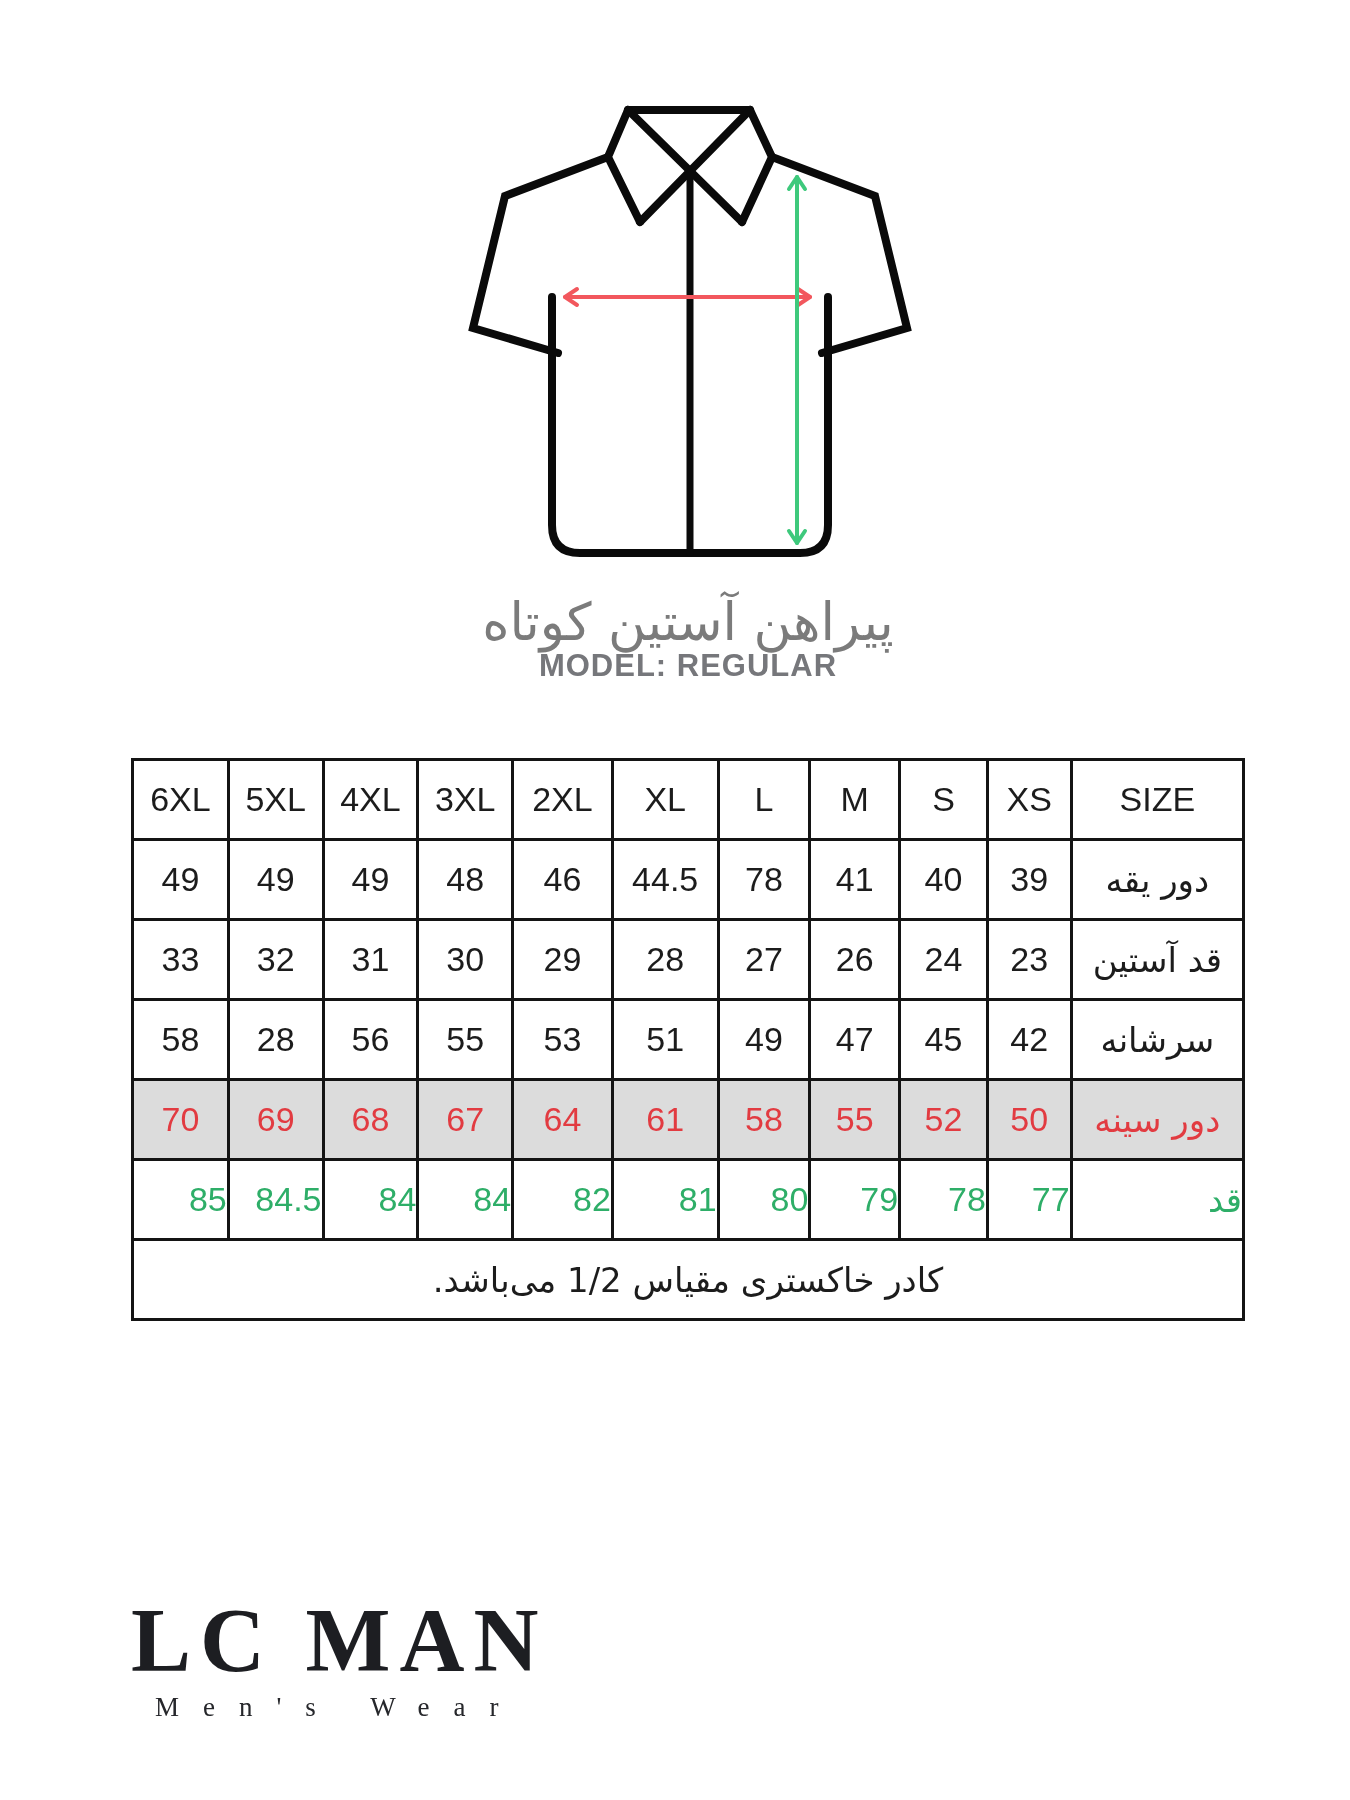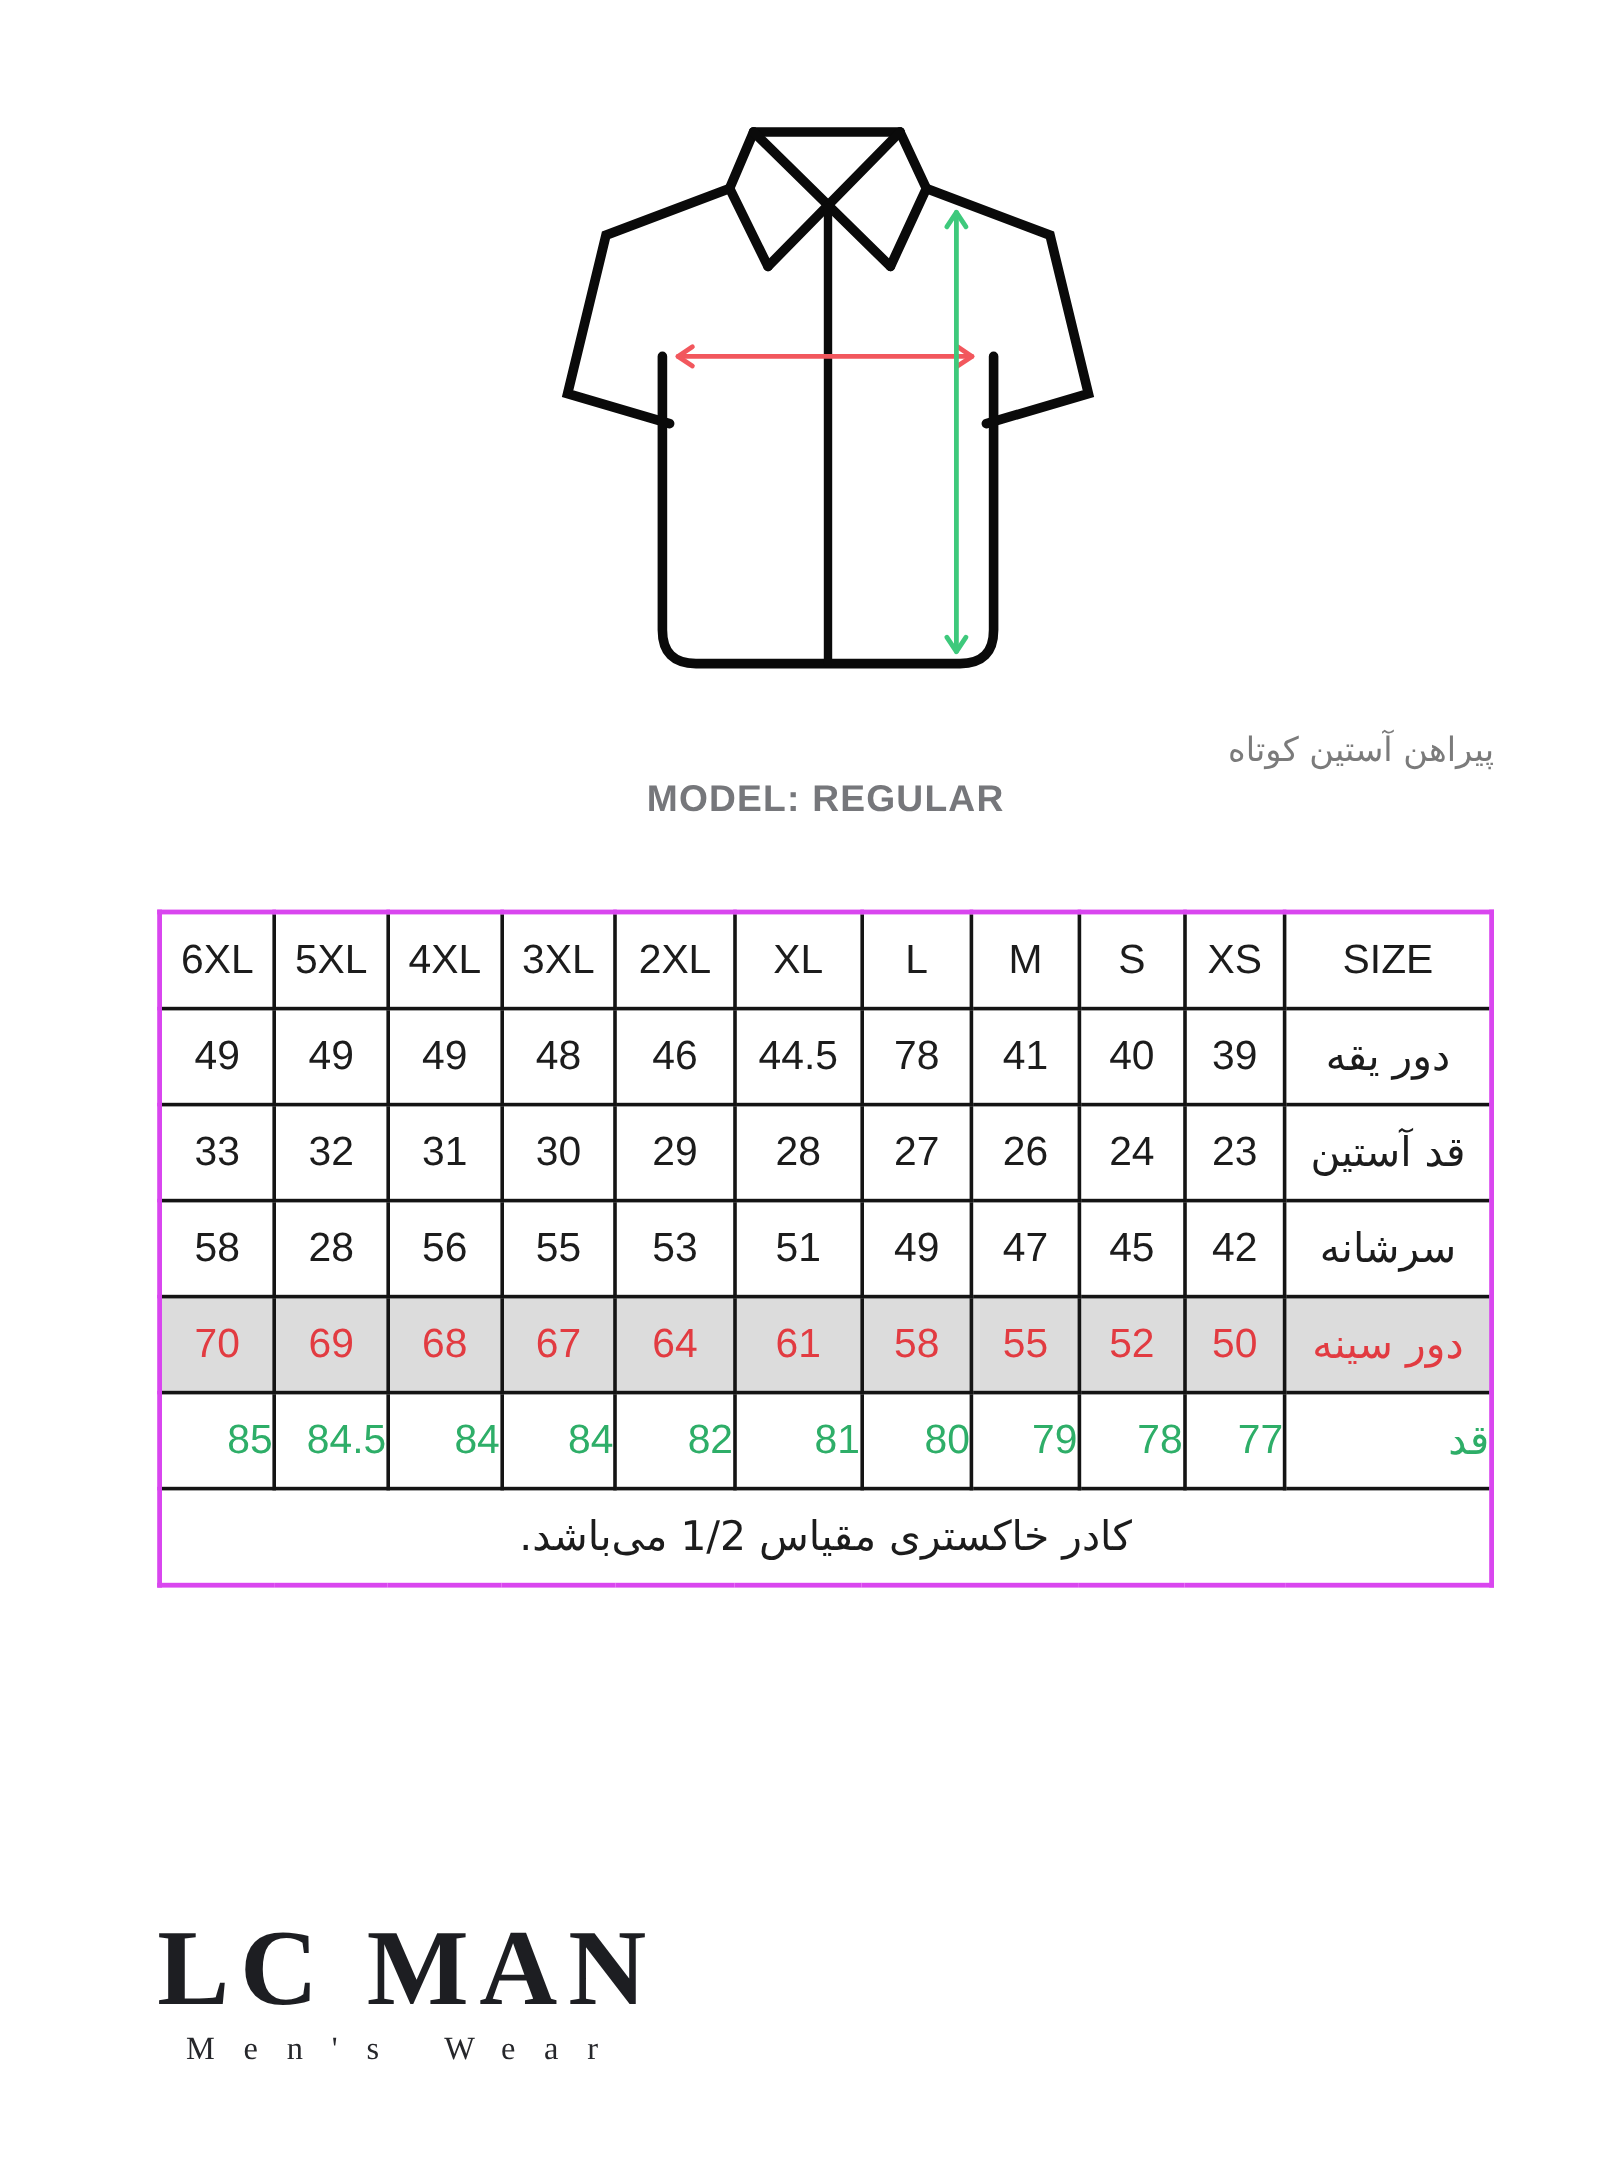--- a/index.html
+++ b/index.html
@@ -10,35 +10,35 @@
   }
   
   .shirt-svg { position:absolute; left:395px; top:85px; width:520px; height:480px; }
   .shirt-line { fill:none; stroke:#0a0a0a; stroke-width:8; stroke-linecap:round; stroke-linejoin:miter; }
   .placket   { fill:none; stroke:#0a0a0a; stroke-width:7; stroke-linecap:round; }
   .arrow-red   { fill:none; stroke:var(--arrow-red,#f2575d); stroke-width:4; stroke-linecap:round; stroke-linejoin:round; }
   .arrow-green { fill:none; stroke:var(--arrow-green,#3ec97c); stroke-width:4; stroke-linecap:round; stroke-linejoin:round; }
 
   .caption-fa {
     position:absolute; left:131px; top:592px; width:1114px;
-    text-align:right; direction:rtl;
+    text-align:center; direction:rtl;
     font-family:"DejaVu Sans", sans-serif;
-    font-size:28px; color:var(--text-gray,#7b7b7b);margin-top:16px;
+    font-size:52px; color:var(--text-gray,#7b7b7b);
   }
   .model-label {
     position:absolute; left:131px; top:648px; width:1114px;
     text-align:center; font-weight:bold; letter-spacing:1px;
     font-size:31px; color:#76777b;
   }
 
   
   table.size-table {
     position:absolute; left:131px; top:758px; width:1114px;
     border-collapse:collapse; table-layout:fixed;
-    border:4px solid #d946ef;
+    border:1px solid #d946ef;
   }
   table.size-table td {
     border:3px solid #141414;
     height:77px; text-align:center; vertical-align:middle;
     font-size:34px; color:#1c1c1c; padding:0;
   }
   td.hdr { font-size:33px; }
   td.rowlabel {
     font-family:"DejaVu Sans", sans-serif;
     font-size:29px; direction:rtl;

